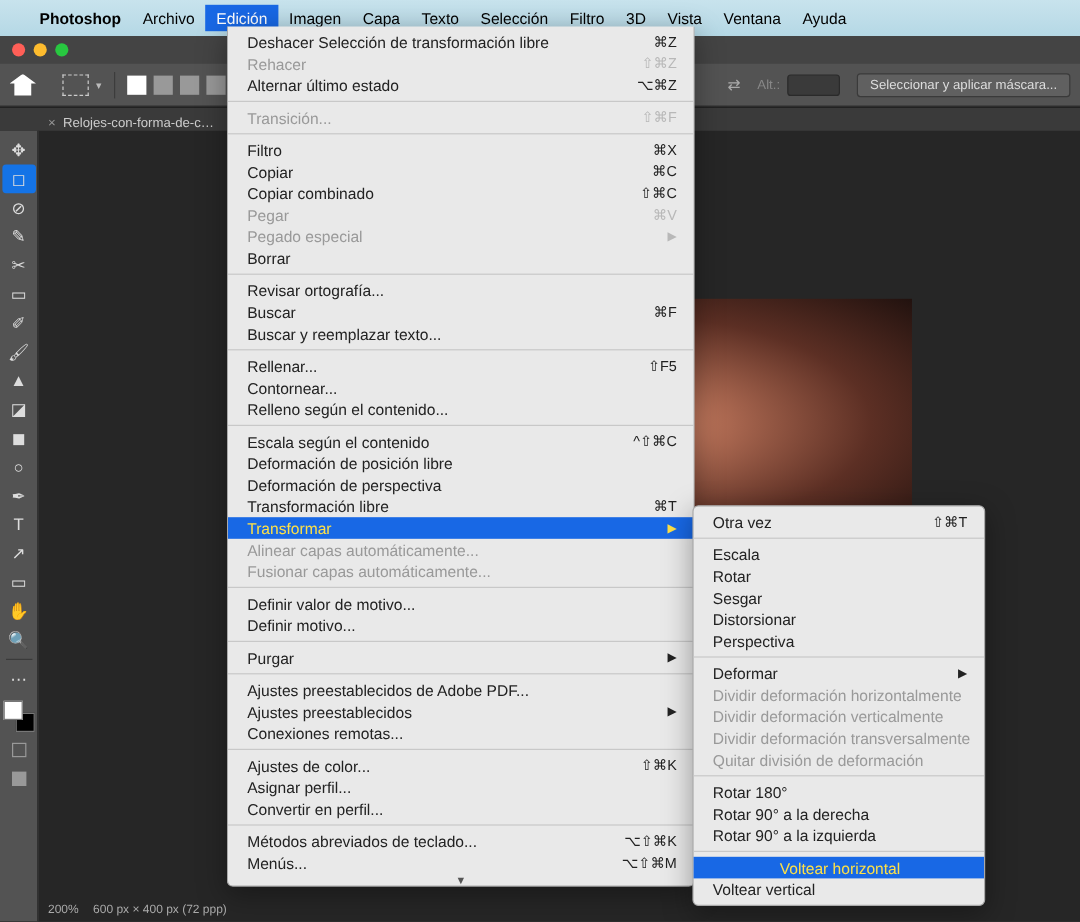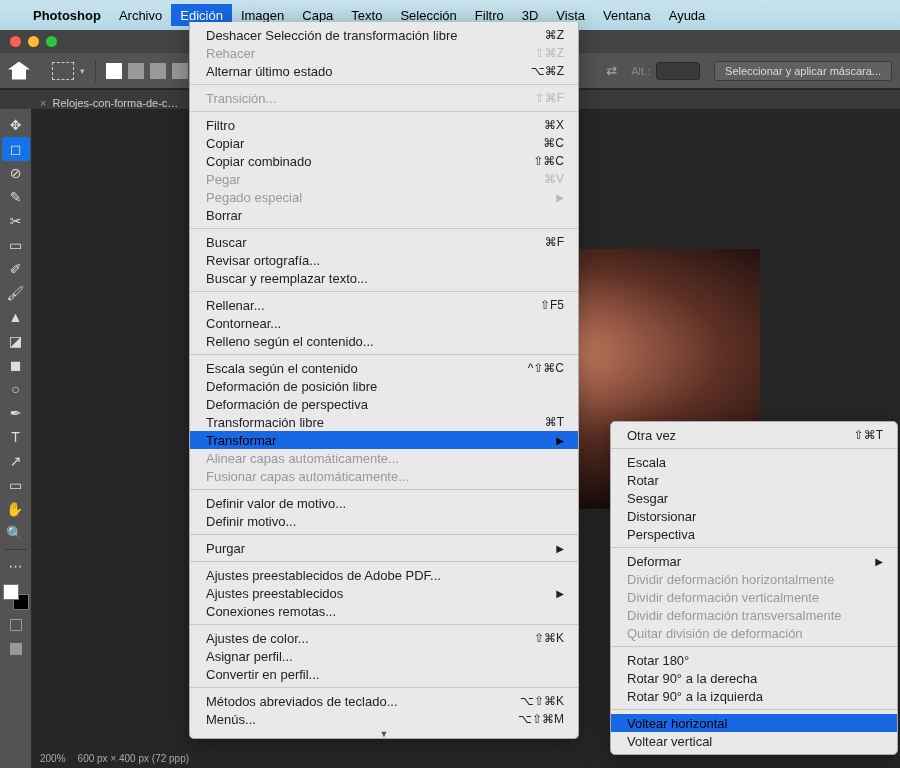--- a/index.html
+++ b/index.html
@@ -49,28 +49,28 @@
 .tinytool { width:12px; height:12px; margin-top:6px; border:1px solid #999; }
 
 
 .canvas { position:absolute; left:200px; top:140px; width:560px; height:260px; background:radial-gradient(ellipse at 60% 40%, #d9896a 0%, #5c2f24 40%, #1a0e0c 70%); overflow:hidden; }
 .canvas .sel { position:absolute; left:198px; top:0; width:160px; height:152px; border:1px dashed #fff; background:linear-gradient(145deg,#4a332a,#7a5344,#3d2a22); }
 
 
 .menu { position:absolute; background:#e9e9e9; border:1px solid #aaa; border-radius:0 0 5px 5px; box-shadow:0 6px 24px rgba(0,0,0,.35); font-size:13px; color:#222; padding:4px 0; }
 .menu .row { display:flex; align-items:center; height:18px; padding:0 14px 0 16px; white-space:nowrap; position:relative; }
 .menu .row.dis { color:#999; }
-.menu .row.sel { background:#1868e5; color:#000000; }
+.menu .row.sel { background:#1868e5; color:#fde047;justify-content:center; }
 .menu .sep { height:1px; background:#c8c8c8; margin:4px 0; }
 .menu .sc { margin-left:auto; padding-left:30px; font-size:12px; font-family:"Helvetica Neue",Arial,sans-serif; }
 .menu .sub { margin-left:auto; padding-left:30px; font-size:10px; }
 .menu .row.dis .sc, .menu .row.dis .sub { color:#b8b8b8; }
 .menu1 { left:189px; top:22px; width:390px; border-top:0; padding-bottom:10px; }
 .menu1::after { content:"▼"; position:absolute; bottom:-1px; left:50%; transform:translateX(-50%); font-size:9px; color:#555; }
-.menu2 { left:610px; top:421px; width:288px; border-radius:5px; }
+.menu2 { left:577px; top:421px; width:244px; border-radius:5px; }
 .footer { position:absolute; left:40px; bottom:4px; font-size:10px; color:#aaa; display:flex; align-items:center; gap:12px; }
 </style>
 </head>
 <body>
 
 <div class="menubar">
   <span class="apple"></span>
   <span class="app">Photoshop</span>
   <div id="menubar-items" style="display:flex;">
       <span class="mitem">Archivo</span>
@@ -197,27 +197,27 @@
     </div>
     <div class="row dis">
       <span>Pegado especial</span>
       <span class="sub">▶</span>
     </div>
     <div class="row">
       <span>Borrar</span>
     </div>
     <div class="sep"></div>
     <div class="row">
+      <span>Revisar ortografía...</span>
+    </div>
+    <div class="row">
       <span>Buscar</span>
       <span class="sc">⌘F</span>
     </div>
     <div class="row">
-      <span>Revisar ortografía...</span>
-    </div>
-    <div class="row">
       <span>Buscar y reemplazar texto...</span>
     </div>
     <div class="sep"></div>
     <div class="row">
       <span>Rellenar...</span>
       <span class="sc">⇧F5</span>
     </div>
     <div class="row">
       <span>Contornear...</span>
     </div>

